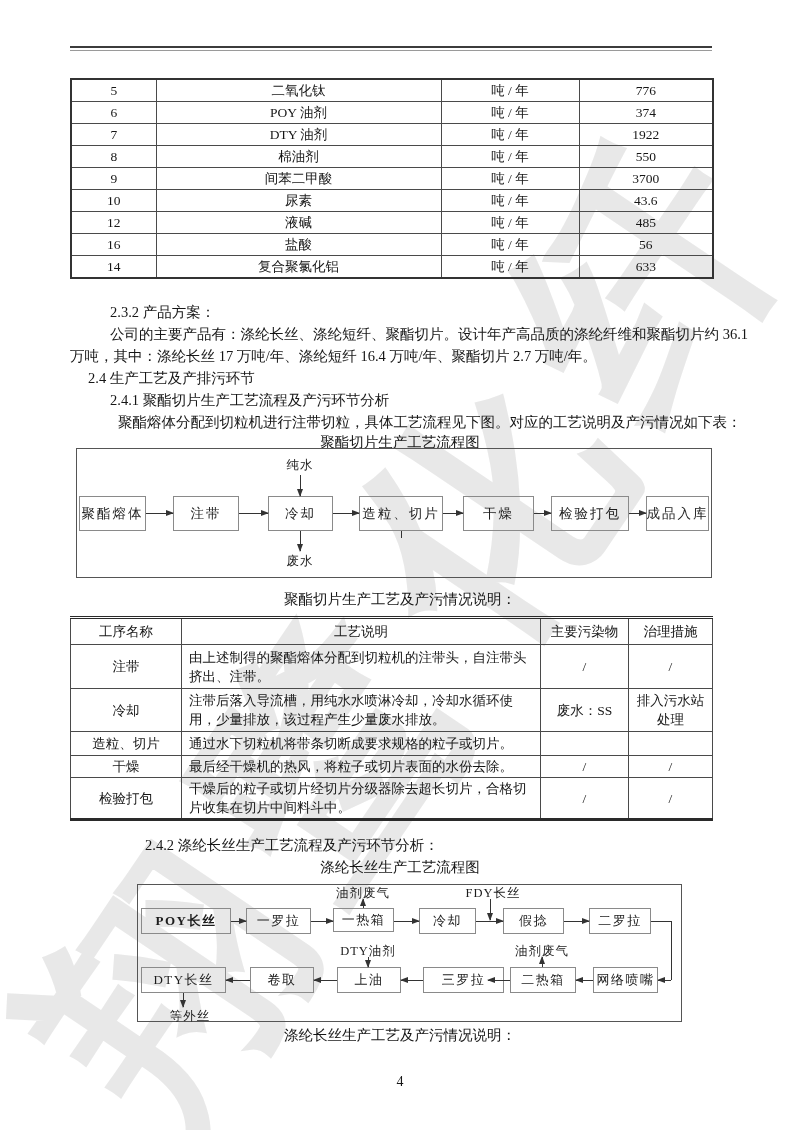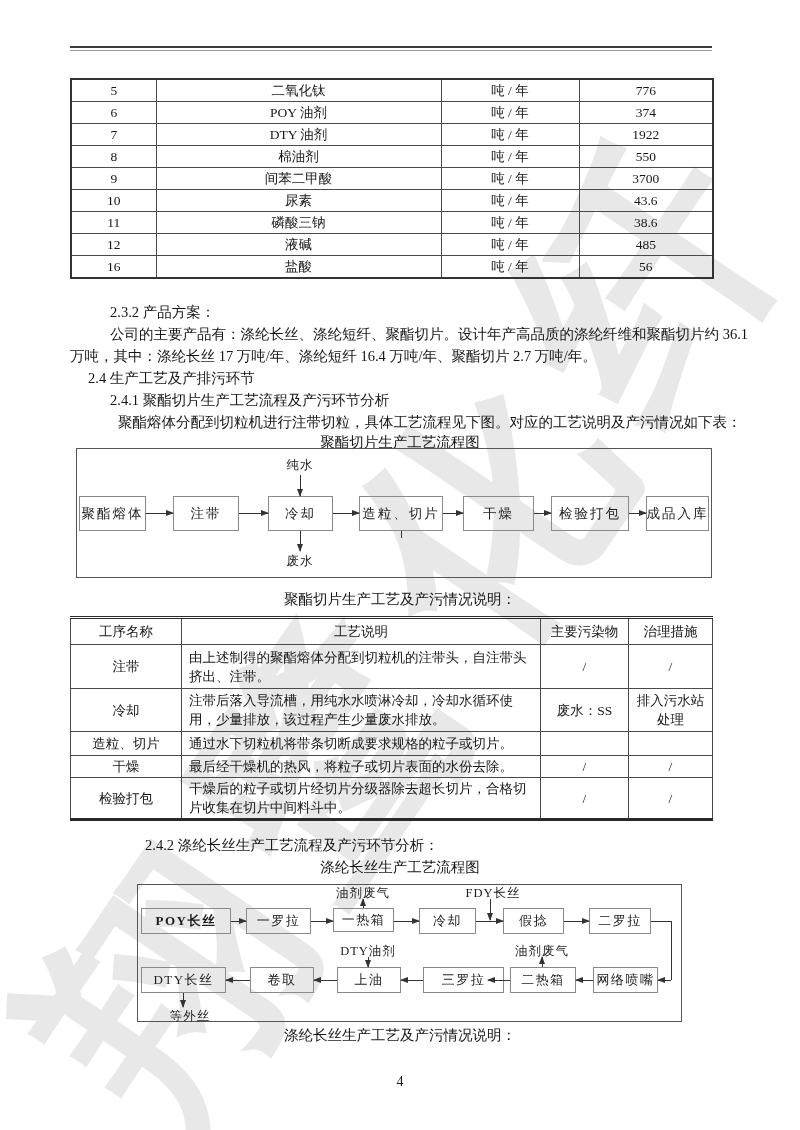--- a/index.html
+++ b/index.html
@@ -91,36 +91,36 @@
         <td>吨 / 年</td>
         <td>3700</td>
       </tr>
       <tr>
         <td>10</td>
         <td>尿素</td>
         <td>吨 / 年</td>
         <td>43.6</td>
       </tr>
       <tr>
-        <td>11</td>
-        <td>磷酸三钠</td>
-        <td>吨 / 年</td>
-        <td>38.6</td>
-      </tr>
-      <tr>
         <td>12</td>
         <td>液碱</td>
         <td>吨 / 年</td>
         <td>485</td>
       </tr>
       <tr>
         <td>16</td>
         <td>盐酸</td>
         <td>吨 / 年</td>
         <td>56</td>
+      </tr>
+      <tr>
+        <td>14</td>
+        <td>复合聚氯化铝</td>
+        <td>吨 / 年</td>
+        <td>633</td>
       </tr>
     </tbody>
       </table>
 
     <div class="tl" style="left:110px;top:303px;">2.3.2 产品方案：</div>
     <div class="tl" style="left:110px;top:325px;">公司的主要产品有：涤纶长丝、涤纶短纤、聚酯切片。设计年产高品质的涤纶纤维和聚酯切片约 36.1</div>
     <div class="tl" style="left:70px;top:347px;">万吨，其中：涤纶长丝 17 万吨/年、涤纶短纤 16.4 万吨/年、聚酯切片 2.7 万吨/年。</div>
     <div class="tl" style="left:88px;top:369px;">2.4 生产工艺及产排污环节</div>
     <div class="tl" style="left:110px;top:391px;">2.4.1 聚酯切片生产工艺流程及产污环节分析</div>
     <div class="tl" style="left:118px;top:413px;">聚酯熔体分配到切粒机进行注带切粒，具体工艺流程见下图。对应的工艺说明及产污情况如下表：</div>

